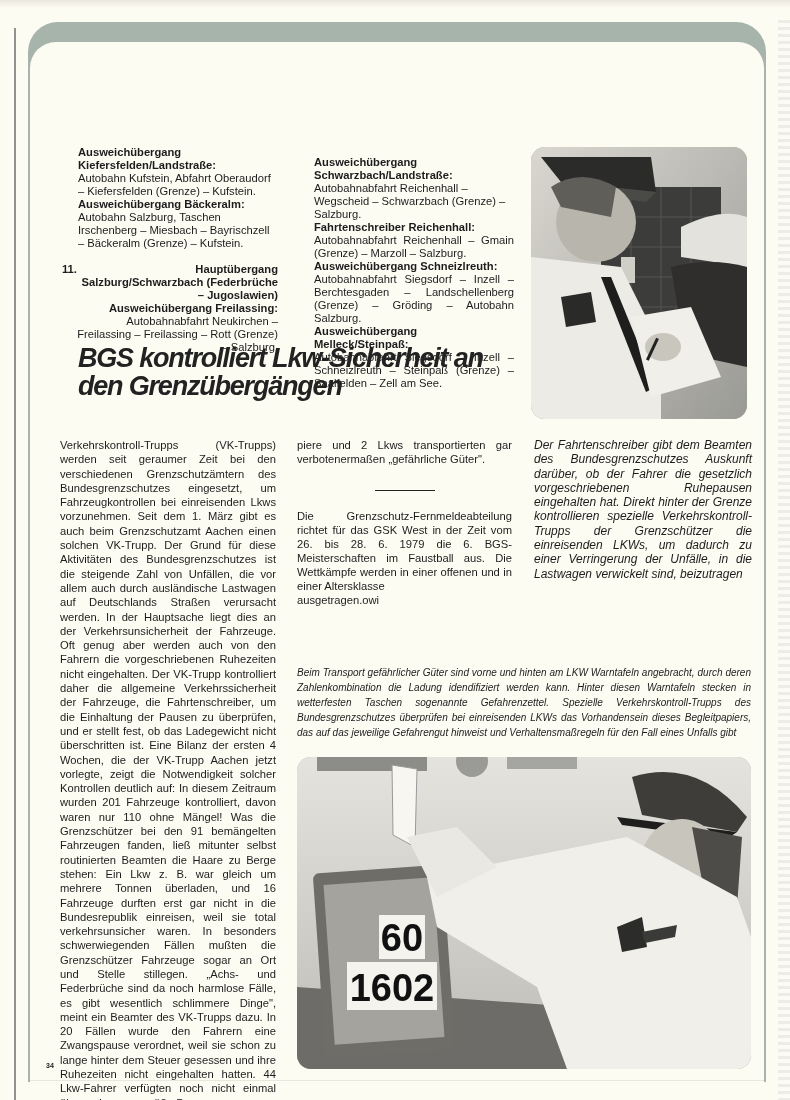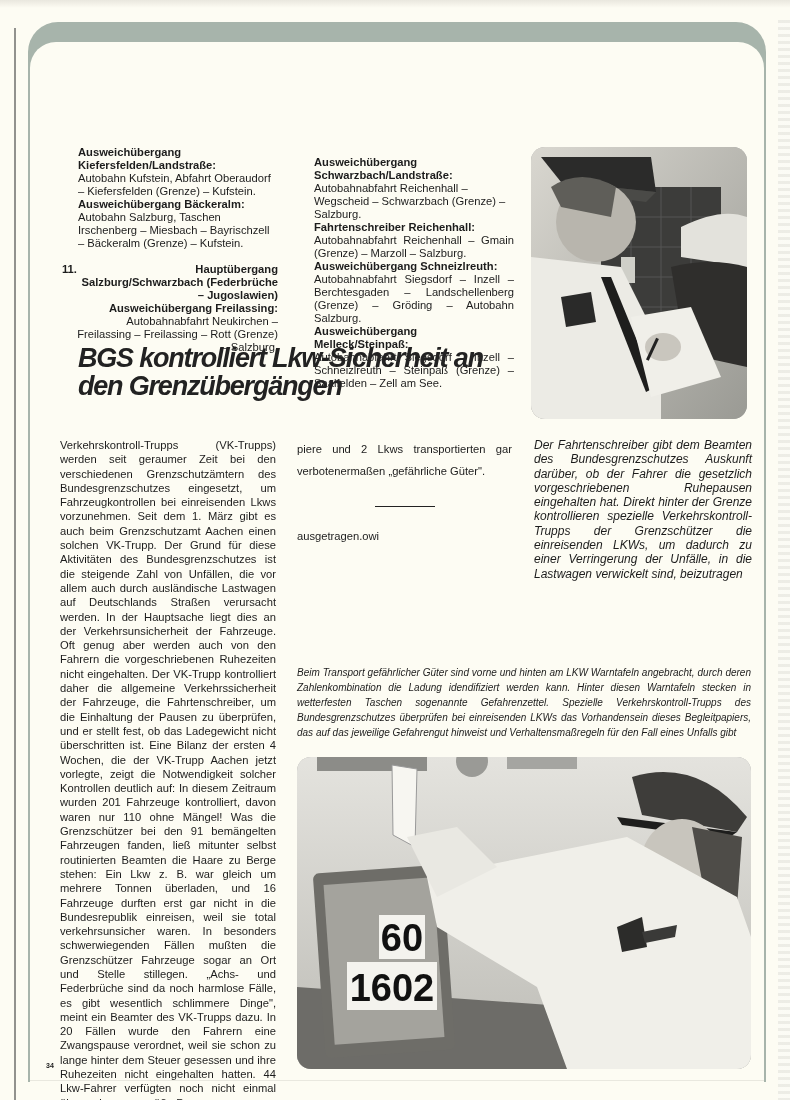--- a/index.html
+++ b/index.html
@@ -50,21 +50,21 @@
   .headline {
     position: absolute; left: 78px; top: 344px; width: 460px;
     font-family: "Liberation Sans", sans-serif;
     font-weight: bold; font-style: italic;
     font-size: 27px; line-height: 28px; letter-spacing: -1.2px;
     color: #222;
   }
   .headline span { display: block; }
 
   .body-left { left: 60px; top: 438px; width: 216px; font-size: 11.2px; line-height: 14.3px; }
-  .body-mid  { left: 297px; top: 438px; width: 215px; font-size: 11.2px; line-height: 22px; }
+  .body-mid  { left: 297px; top: 438px; width: 215px; font-size: 11.2px; line-height: 14px; }
   .body-mid .sep {
     width: 60px; height: 1px; background: #222; margin: 24px auto 18px auto;
   }
   .body-mid .sig { display: flex; }
   .caption-right {
     left: 534px; top: 438px; width: 218px;
     font-style: italic; font-size: 12px; line-height: 14.3px;
   }
   .caption-bottom {
     left: 297px; top: 665px; width: 454px;
@@ -165,20 +165,21 @@
   <span>den Grenzübergängen</span>
 </div>
 
 <div class="col body-left justify">
   <p>Verkehrskontroll-Trupps (VK-Trupps) werden seit geraumer Zeit bei den verschiedenen Grenzschutzämtern des Bundesgrenzschutzes eingesetzt, um Fahrzeugkontrollen bei einreisenden Lkws vorzunehmen. Seit dem 1. März gibt es auch beim Grenzschutzamt Aachen einen solchen VK-Trupp. Der Grund für diese Aktivitäten des Bundesgrenzschutzes ist die steigende Zahl von Unfällen, die vor allem auch durch ausländische Lastwagen auf Deutschlands Straßen verursacht werden. In der Hauptsache liegt dies an der Verkehrsunsicherheit der Fahrzeuge. Oft genug aber werden auch von den Fahrern die vorgeschriebenen Ruhezeiten nicht eingehalten. Der VK-Trupp kontrolliert daher die allgemeine Verkehrssicherheit der Fahrzeuge, die Fahrtenschreiber, um die Einhaltung der Pausen zu überprüfen, und er stellt fest, ob das Ladegewicht nicht überschritten ist. Eine Bilanz der ersten 4 Wochen, die der VK-Trupp Aachen jetzt vorlegte, zeigt die Notwendigkeit solcher Kontrollen deutlich auf: In diesem Zeitraum wurden 201 Fahrzeuge kontrolliert, davon waren nur 110 ohne Mängel! Was die Grenzschützer bei den 91 bemängelten Fahrzeugen fanden, ließ mitunter selbst routinierten Beamten die Haare zu Berge stehen: Ein Lkw z. B. war gleich um mehrere Tonnen überladen, und 16 Fahrzeuge durften erst gar nicht in die Bundesrepublik einreisen, weil sie total verkehrsunsicher waren. In besonders schwerwiegenden Fällen mußten die Grenzschützer Fahrzeuge sogar an Ort und Stelle stillegen. „Achs- und Federbrüche sind da noch harmlose Fälle, es gibt wesentlich schlimmere Dinge", meint ein Beamter des VK-Trupps dazu. In 20 Fällen wurde den Fahrern eine Zwangspause verordnet, weil sie schon zu lange hinter dem Steuer gesessen und ihre Ruhezeiten nicht eingehalten hatten. 44 Lkw-Fahrer verfügten noch nicht einmal über ordnungsgemäße Pa-</p>
 </div>
 
 <div class="col body-mid">
   <p class="justify">piere und 2 Lkws transportierten gar verbotenermaßen „gefährliche Güter".</p>
   <div class="sep"></div>
+  <p class="justify">Die Grenzschutz-Fernmeldeabteilung richtet für das GSK West in der Zeit vom 26. bis 28. 6. 1979 die 6. BGS-Meisterschaften im Faustball aus. Die Wettkämpfe werden in einer offenen und in einer Altersklasse</p>
   <div class="sig">
     <span>ausgetragen.</span>
     <span>owi</span>
   </div>
 </div>
 
 <div class="col caption-right justify">
   <p>Der Fahrtenschreiber gibt dem Beamten des Bundesgrenzschutzes Auskunft darüber, ob der Fahrer die gesetzlich vorgeschriebenen Ruhepausen eingehalten hat. Direkt hinter der Grenze kontrollieren spezielle Verkehrskontroll-Trupps der Grenzschützer die einreisenden LKWs, um dadurch zu einer Verringerung der Unfälle, in die Lastwagen verwickelt sind, beizutragen</p>
 </div>
 

